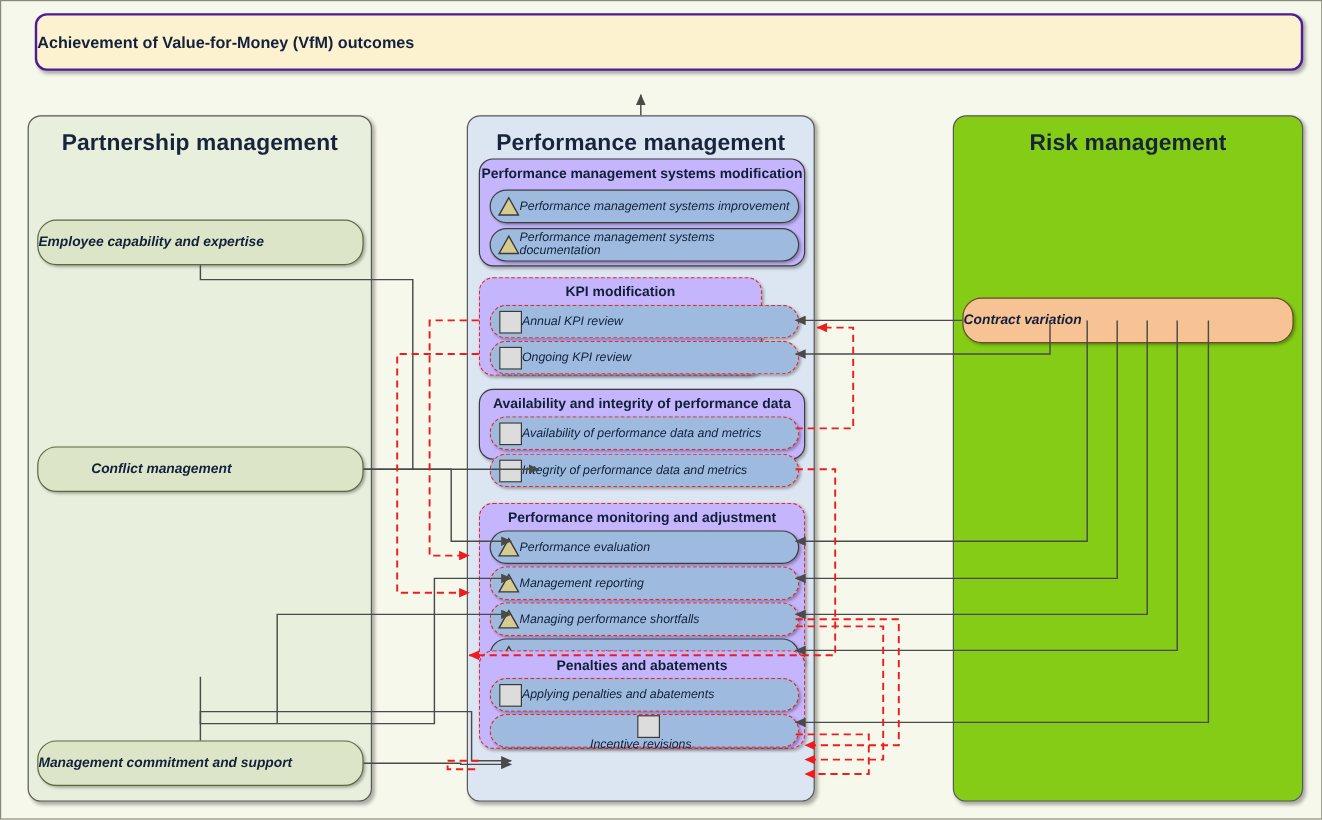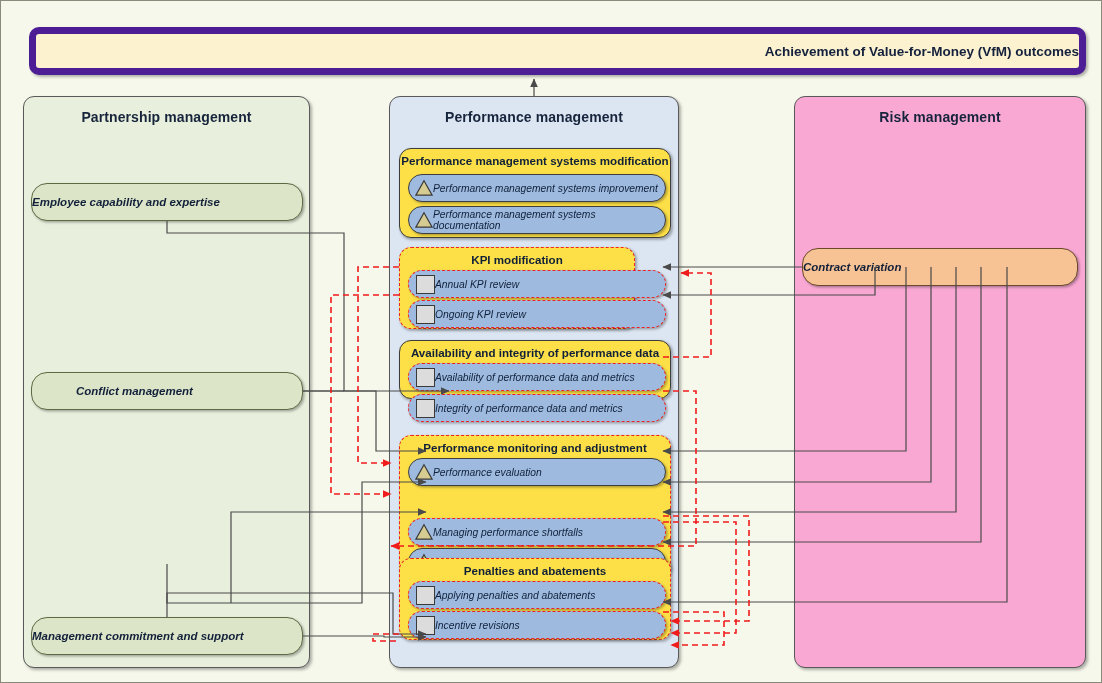--- a/index.html
+++ b/index.html
@@ -17,42 +17,42 @@
   }
   .abs{position:absolute;box-sizing:border-box;}
 
   
   .panel{
     border:1px solid #595959;
     box-shadow:2px 2px 3px rgba(0,0,0,.30);
   }
   .panel-title{
     position:absolute;left:0;right:0;top:12px;
-    text-align:center;font-weight:bold;font-size:14px;color:#16243c;
+    text-align:center;font-weight:bold;font-size:19px;color:#16243c;
     letter-spacing:.1px;
   }
   #vfm{
-    left:28px;top:26px;width:1057px;height:48px;
-    background:#fdf2cf;border:7px solid #4c1d95;border-radius:10px;
+    left:28px;top:10px;width:1057px;height:48px;
+    background:#fdf2cf;border:2px solid #4c1d95;border-radius:10px;
     box-shadow:2px 2px 3px rgba(0,0,0,.30);
-    display:flex;align-items:center;justify-content:flex-end;
+    display:flex;align-items:center;justify-content:flex-start;
   }
   #vfm span{font-weight:bold;font-size:13.5px;color:#14213d;}
 
   #partnership{
     left:22px;top:95px;width:287px;height:572px;
     background:#e8efdc;border-radius:11px;
   }
   #performance{
     left:388px;top:95px;width:290px;height:572px;
     background:#dce5f2;border-radius:11px;
   }
   #risk{
     left:793px;top:95px;width:292px;height:572px;
-    background:#f9a8d4;border-radius:11px;text-decoration:underline;
+    background:#84cc16;border-radius:11px;text-decoration:underline;
   }
 
   
   .pill{
     border-radius:16px;
     display:flex;align-items:center;
     box-shadow:1.5px 1.5px 2.5px rgba(0,0,0,.30);
   }
   .pill span.lbl{flex:1;text-align:left;font-style:italic;}
 
@@ -70,23 +70,22 @@
 
   .blue-pill{
     background:#9ebbdf;height:26px;
     border:1px solid #3f3f3f;
   }
   .blue-pill.dashed{border:1.6px dashed #ef2323;}
   .blue-pill span.lbl{font-size:10.3px;color:#10203a;padding-right:6px;}
 
   
   .subgroup{
-    background:#fde047;border-radius:12px;
+    background:#c4b5fd;border-radius:12px;
     box-shadow:1.5px 1.5px 2.5px rgba(0,0,0,.28);
-    margin-top:16px;
   }
   .subgroup.solid{border:1.4px solid #3d3d3d;}
   .subgroup.dashed{border:1.7px dashed #ef2323;}
   .sub-title{
     position:absolute;left:0;right:0;top:5px;text-align:center;
     font-weight:bold;font-size:11.6px;color:#102038;
   }
 
   
   .ico{width:18px;height:18px;margin-left:6px;flex:0 0 auto;}
@@ -166,41 +165,47 @@
   </div>
 
   <div class="abs subgroup dashed" style="left:398px;top:418px;width:272px;height:142px;">
     <div class="sub-title">Performance monitoring and adjustment</div>
     <div class="pill blue-pill" style="position:absolute;left:8px;top:22px;width:256px;">
       <svg class="ico" viewBox="0 0 20 20">
         <polygon points="10,2 19,18 1,18" fill="#d6cc92" stroke="#3a3a3a" stroke-width="1.3"></polygon>
       </svg>
       <span class="lbl">Performance evaluation</span>
     </div>
+    <div class="pill blue-pill dashed" style="position:absolute;left:8px;top:52px;width:256px;">
+      <svg class="ico" viewBox="0 0 20 20">
+        <polygon points="10,2 19,18 1,18" fill="#d6cc92" stroke="#3a3a3a" stroke-width="1.3"></polygon>
+      </svg>
+      <span class="lbl">Management reporting</span>
+    </div>
     <div class="pill blue-pill dashed" style="position:absolute;left:8px;top:82px;width:256px;">
       <svg class="ico" viewBox="0 0 20 20">
         <polygon points="10,2 19,18 1,18" fill="#d6cc92" stroke="#3a3a3a" stroke-width="1.3"></polygon>
       </svg>
       <span class="lbl">Managing performance shortfalls</span>
     </div>
     <div class="pill blue-pill" style="position:absolute;left:8px;top:112px;width:256px;">
       <svg class="ico" viewBox="0 0 20 20">
         <polygon points="10,2 19,18 1,18" fill="#d6cc92" stroke="#3a3a3a" stroke-width="1.3"></polygon>
       </svg>
       <span class="lbl">Opportunity (risk) implementation</span>
     </div>
   </div>
 
   <div class="abs subgroup dashed" style="left:398px;top:541px;width:272px;height:82px;">
     <div class="sub-title">Penalties and abatements</div>
     <div class="pill blue-pill dashed" style="position:absolute;left:8px;top:22px;width:256px;">
       <div class="chk"></div>
       <span class="lbl">Applying penalties and abatements</span>
     </div>
-    <div class="pill blue-pill dashed" style="position:absolute;left:8px;top:52px;width:256px;">
+    <div class="pill blue-pill dashed" style="position:absolute;left:8px;top:52px;width:256px;flex-direction:column;">
       <div class="chk"></div>
       <span class="lbl">Incentive revisions</span>
     </div>
   </div>
 
   <div id="risk" class="abs panel">
     <div class="panel-title">Risk management</div>
   </div>
 
   <div class="abs pill orange-pill" style="left:801px;top:247px;width:276px;">

